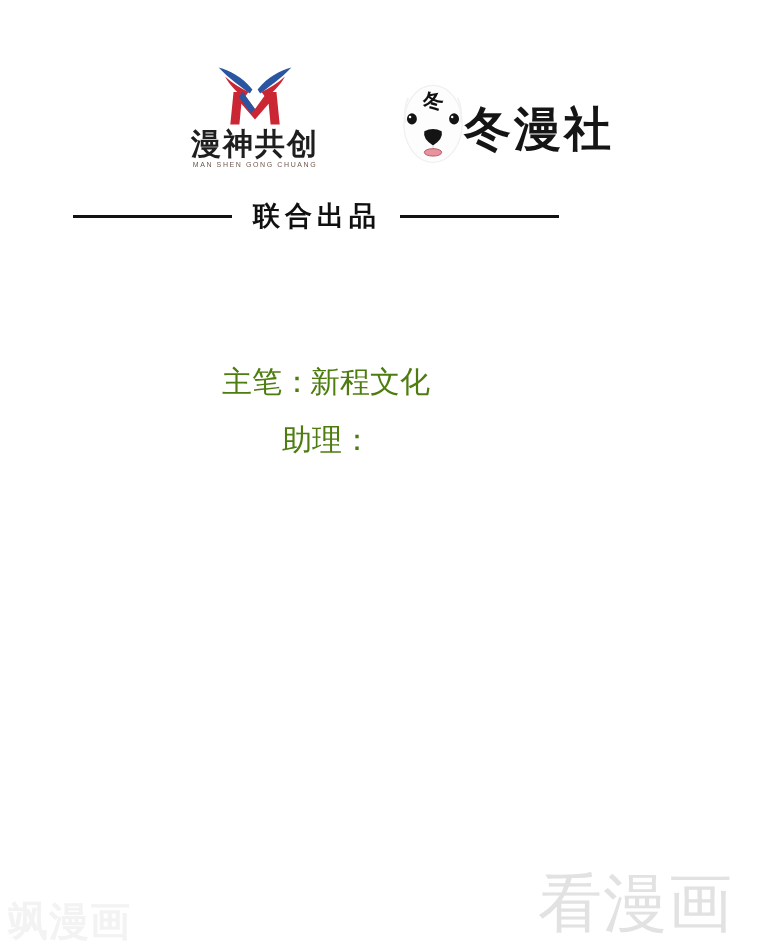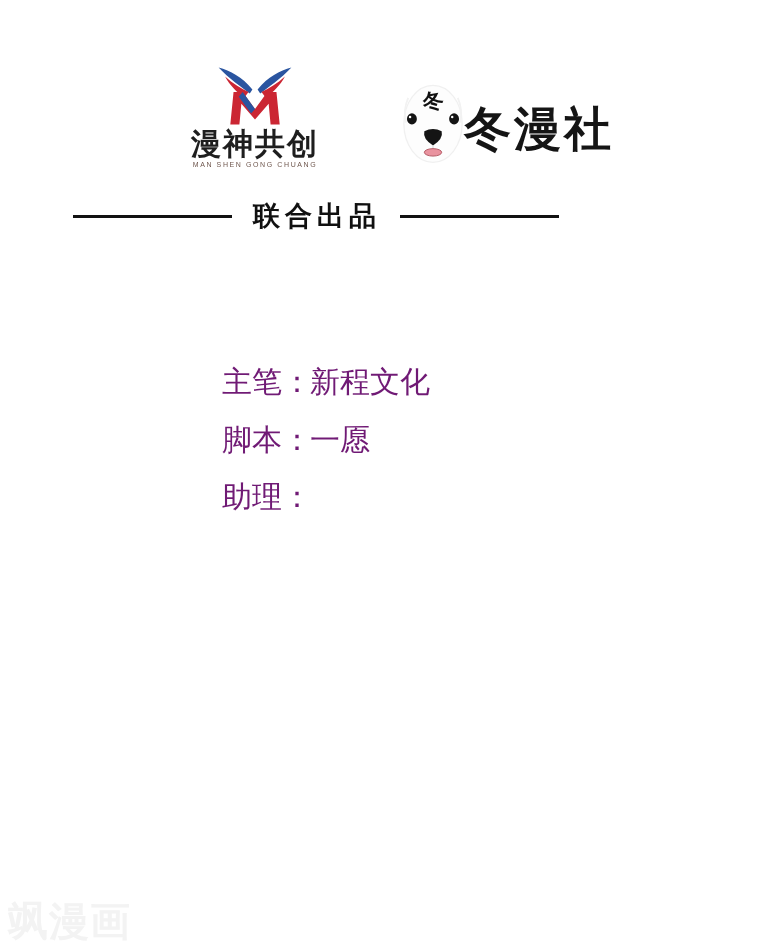--- a/index.html
+++ b/index.html
@@ -95,22 +95,23 @@
   }
 
   
   .credits { position: absolute; left: 222px; top: 366px; }
   .credit-row {
     display: flex;
     align-items: flex-start;
     height: 57.5px;
     font-size: 30px;
     line-height: 32px;
-    color: #701a75;
+    color: #4d7c0f;
     font-weight: 500;
+    justify-content: center;
   }
   .credit-label { width: 88px; flex: 0 0 88px; white-space: nowrap; }
   .credit-value { white-space: nowrap; }
 
   
   .wm-left {
     position: absolute;
     left: 8px;
     top: 901px;
     font-size: 40px;
@@ -173,23 +174,20 @@
     <div class="banner-text">联合出品</div>
     <div class="banner-line right"></div>
   </div>
 
   <div class="credits">
     <div class="credit-row">
       <span class="credit-label">主笔：</span>
       <span class="credit-value">新程文化</span>
     </div>
     <div class="credit-row">
-      <span class="credit-label">脚本：</span>
-      <span class="credit-value">一愿</span>
-    </div>
-    <div class="credit-row">
       <span class="credit-label">助理：</span>
     </div>
   </div>
 
   <div class="wm-left">飒漫画</div>
+  <div class="wm-right">看漫画</div>
 
 </div>
 
 </body></html>

